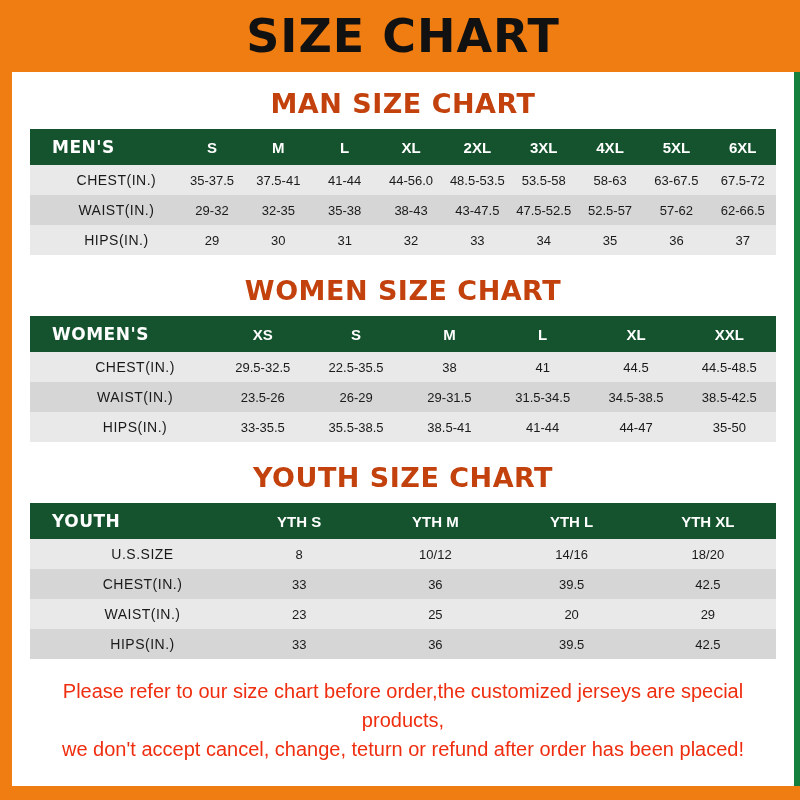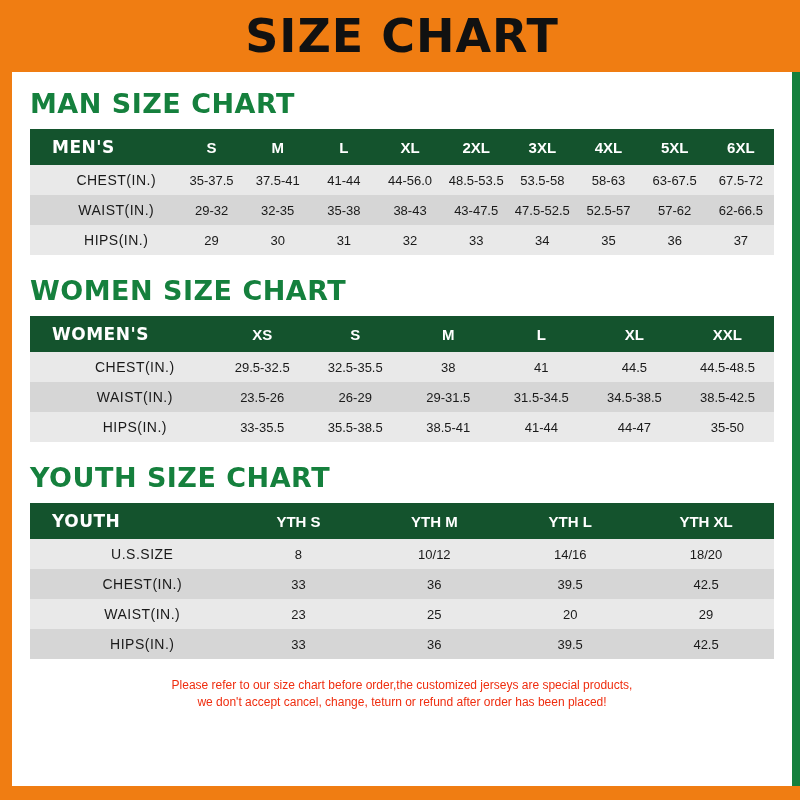--- a/index.html
+++ b/index.html
@@ -13,21 +13,21 @@
     font-family: "Liberation Sans", sans-serif;
     overflow: hidden;
   }
   .page {
     position: relative;
     width: 800px;
     height: 800px;
     background: #ffffff;
     box-sizing: border-box;
     border-left: 12px solid #f07d12;
-    border-right: 8px solid #15803d;
+    border-right: 6px solid #15803d;
   }
   .header-banner {
     height: 72px;
     background: #f07d12;
     display: flex;
     align-items: center;
     justify-content: center;
     margin: 0 -12px;
   }
   .header-title {
@@ -36,25 +36,25 @@
     font-size: 46px;
     letter-spacing: 1px;
     color: #111111;
     text-align: center;
     line-height: 1;
   }
   .section {
     padding: 0 18px;
   }
   .section-title {
-    text-align: left;
+    text-align: center;
     font-family: "DejaVu Sans", sans-serif;
     font-weight: bold;
     font-size: 27px;
-    color: #15803d;
+    color: #c2410c;
     letter-spacing: 0.5px;
   }
   .s1-title { margin-top: 16px; margin-bottom: 10px; }
   .s2-title { margin-top: 20px; margin-bottom: 10px; }
   .s3-title { margin-top: 20px; margin-bottom: 10px; }
 
   table.size-table {
     width: 100%;
     border-collapse: collapse;
     table-layout: fixed;
@@ -94,21 +94,21 @@
 
   .men-col-0 { width: 17%; }
   .women-col-0 { width: 22%; }
   .youth-col-0 { width: 24%; }
 
   .footer-note {
     margin-top: 18px;
     padding: 0 20px;
     text-align: center;
     color: #ef2d0f;
-    font-size: 12px;
+    font-size: 20px;
     line-height: 1.45;
     font-family: "Liberation Sans", sans-serif;
   }
   .footer-line { display: block; }
   .bottom-bar {
     position: absolute;
     left: -12px;
     right: -12px;
     bottom: 0;
     height: 14px;
@@ -193,21 +193,21 @@
           <th>M</th>
           <th>L</th>
           <th>XL</th>
           <th>XXL</th>
         </tr>
       </thead>
       <tbody>
         <tr class="light">
           <td class="rowhead-cell">CHEST(IN.)</td>
           <td>29.5-32.5</td>
-          <td>32.5-35.5</td>
+          <td>22.5-35.5</td>
           <td>38</td>
           <td>41</td>
           <td>44.5</td>
           <td>44.5-48.5</td>
         </tr>
         <tr class="dark">
           <td class="rowhead-cell">WAIST(IN.)</td>
           <td>23.5-26</td>
           <td>26-29</td>
           <td>29-31.5</td>

